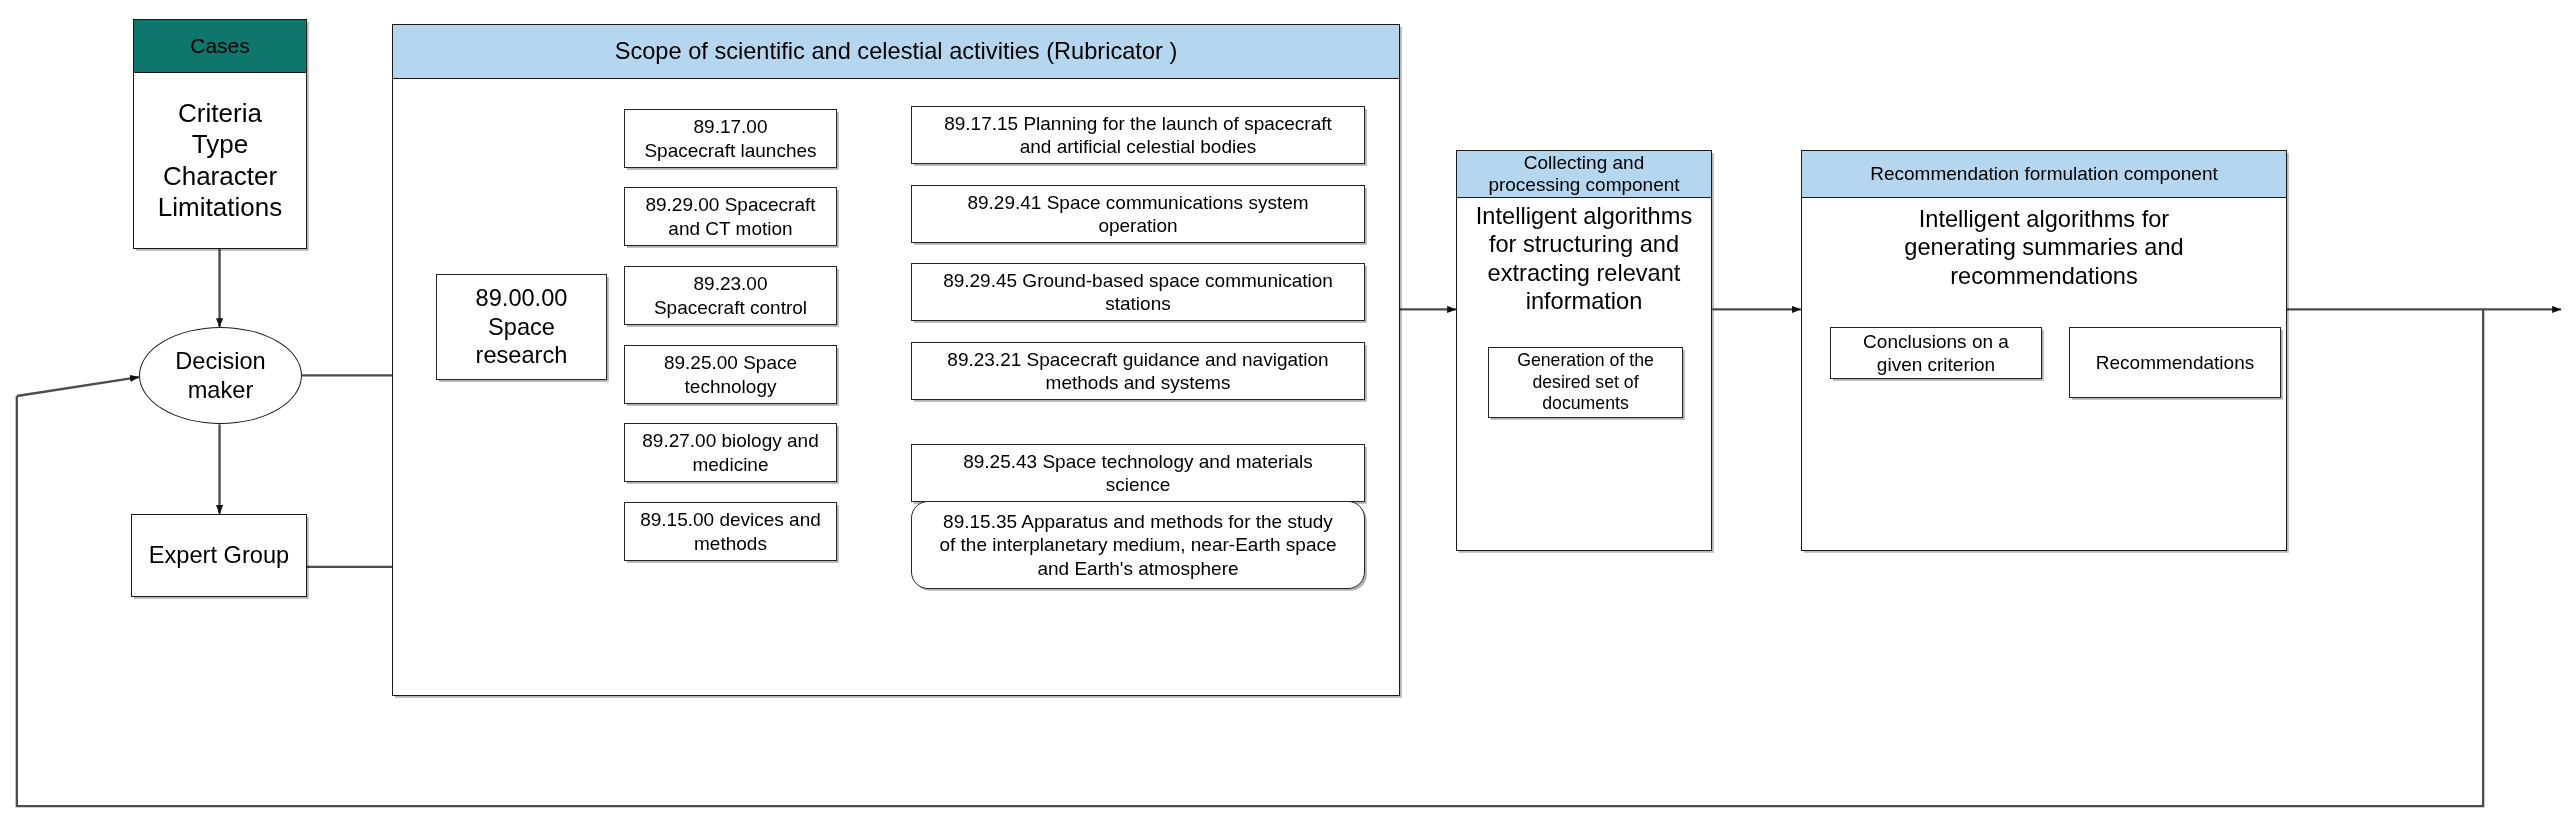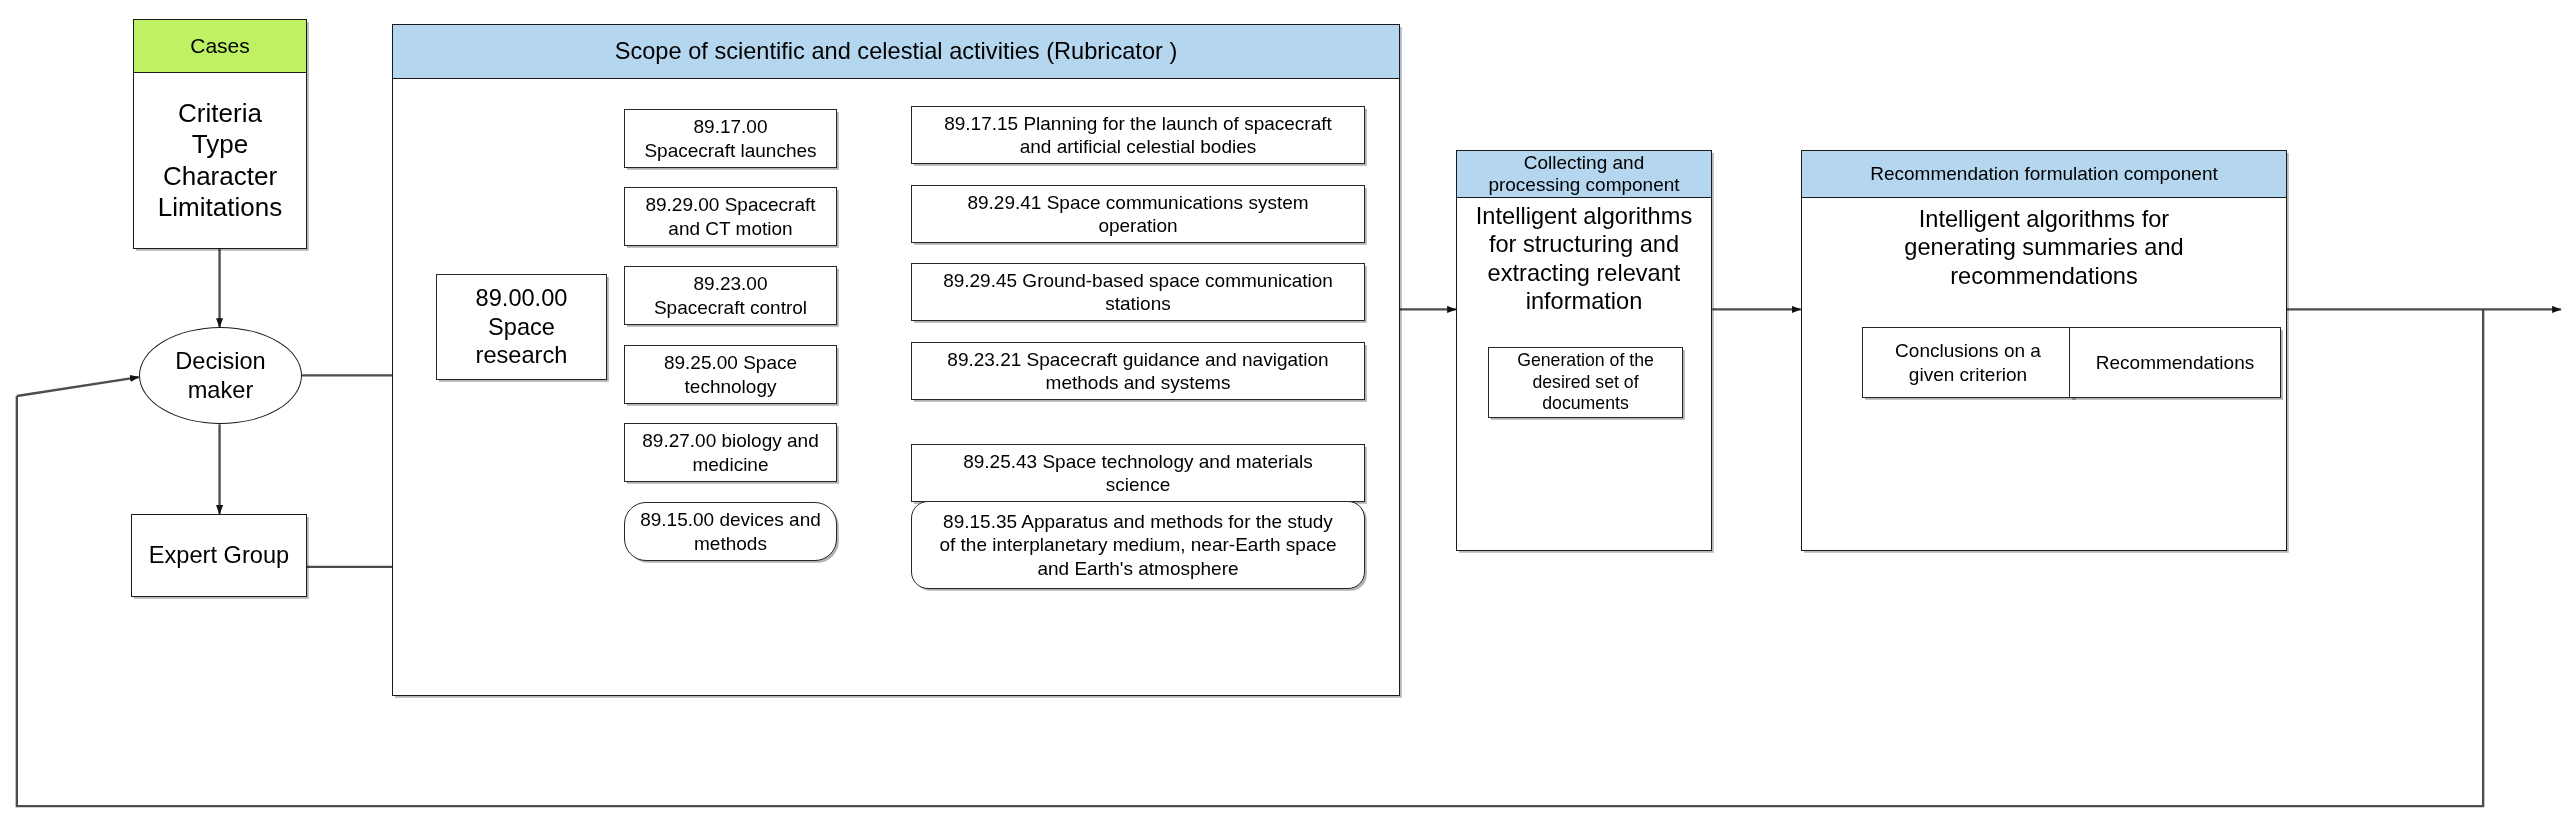--- a/index.html
+++ b/index.html
@@ -1,21 +1,21 @@
 <!DOCTYPE html>
 <html style="font-size:9.4px"><head>
 <meta charset="utf-8">
 <style>
   html,body{margin:0;padding:0;background:#ffffff;}
   body{font-family:"Liberation Sans", sans-serif;}
   #canvas{position:relative;width:2576px;height:828px;background:#fff;overflow:hidden;}
   #wires{position:absolute;left:0;top:0;width:2576px;height:828px;}
   .node{position:absolute;box-sizing:border-box;background:#fff;border:1.8px solid #1a1a1a;
         box-shadow:2.4px 2.4px 0 -0.6px rgba(0,0,0,.28);display:flex;flex-direction:column;}
-  .hdr{background:#bef264;border-bottom:1.8px solid #1a1a1a;display:flex;align-items:center;
+  .hdr{background:#0f766e;border-bottom:1.8px solid #1a1a1a;display:flex;align-items:center;
        justify-content:center;text-align:center;line-height:1.15;color:#000;}
   .body{flex:1;display:flex;flex-direction:column;align-items:center;justify-content:center;
         text-align:center;line-height:1.2;color:#000;}
   .leafbox{position:absolute;box-sizing:border-box;background:#fff;border:1.8px solid #262626;
            box-shadow:2.4px 2.4px 0 -0.6px rgba(0,0,0,.30);display:flex;align-items:center;
            justify-content:center;text-align:center;line-height:1.22;color:#000;padding:1.2px 4.7px;}
   .ellipse{position:absolute;box-sizing:border-box;background:#fff;border:1.8px solid #1a1a1a;
            border-radius:50%;display:flex;align-items:center;justify-content:center;
            text-align:center;line-height:1.2;color:#000;}
   .bigpanel{position:absolute;box-sizing:border-box;background:#fff;border:1.8px solid #1a1a1a;
@@ -105,21 +105,21 @@
   <div class="leafbox f32" style="left:624px;top:109px;width:213px;height:59px;white-space:pre-line;">89.17.00
 Spacecraft launches</div>
   <div class="leafbox f32" style="left:624px;top:187px;width:213px;height:59px;white-space:pre-line;">89.29.00 Spacecraft
 and CT  motion</div>
   <div class="leafbox f32" style="left:624px;top:266px;width:213px;height:59px;white-space:pre-line;">89.23.00
 Spacecraft  control</div>
   <div class="leafbox f32" style="left:624px;top:345px;width:213px;height:59px;white-space:pre-line;">89.25.00 Space
 technology</div>
   <div class="leafbox f32" style="left:624px;top:423px;width:213px;height:59px;white-space:pre-line;">89.27.00 biology and
 medicine</div>
-  <div class="leafbox f32" style="left:624px;top:502px;width:213px;height:59px;white-space:pre-line;border-radius:22px;">89.15.00 devices and
+  <div class="leafbox f32" style="left:624px;top:502px;width:213px;height:59px;white-space:pre-line;">89.15.00 devices and
 methods</div>
 
   <div class="leafbox f32" style="left:911px;top:106px;width:454px;height:58px;white-space:pre-line;">89.17.15 Planning for the launch of spacecraft
 and artificial celestial bodies</div>
   <div class="leafbox f32" style="left:911px;top:185px;width:454px;height:58px;white-space:pre-line;">89.29.41 Space communications system
 operation</div>
   <div class="leafbox f32" style="left:911px;top:263px;width:454px;height:58px;white-space:pre-line;">89.29.45 Ground-based space communication
 stations</div>
   <div class="leafbox f32" style="left:911px;top:342px;width:454px;height:58px;white-space:pre-line;">89.23.21 Spacecraft guidance and navigation
 methods and systems</div>
@@ -140,18 +140,18 @@
   <div class="leafbox f30" style="left:1488px;top:347px;width:195px;height:71px;white-space:pre-line;">Generation of the
 desired set of
 documents</div>
 
   <div class="bigpanel" style="left:1801px;top:150px;width:486px;height:401px;">
     <div class="panel-hdr f32" style="height:46px;">Recommendation formulation component</div>
   </div>
   <div class="panel-text f40" style="left:1801px;top:205px;width:486px;white-space:pre-line;">Intelligent algorithms for
 generating summaries and
 recommendations</div>
-  <div class="leafbox f32" style="left:1830px;top:327px;width:212px;height:71px;white-space:pre-line;margin-left:32px;">Conclusions on a
+  <div class="leafbox f32" style="left:1830px;top:327px;width:212px;height:52px;white-space:pre-line;">Conclusions on a
 given criterion</div>
   <div class="leafbox f32" style="left:2069px;top:327px;width:212px;height:71px;white-space:pre-line;">Recommendations</div>
 
 </div>
 
 
 </body></html>

